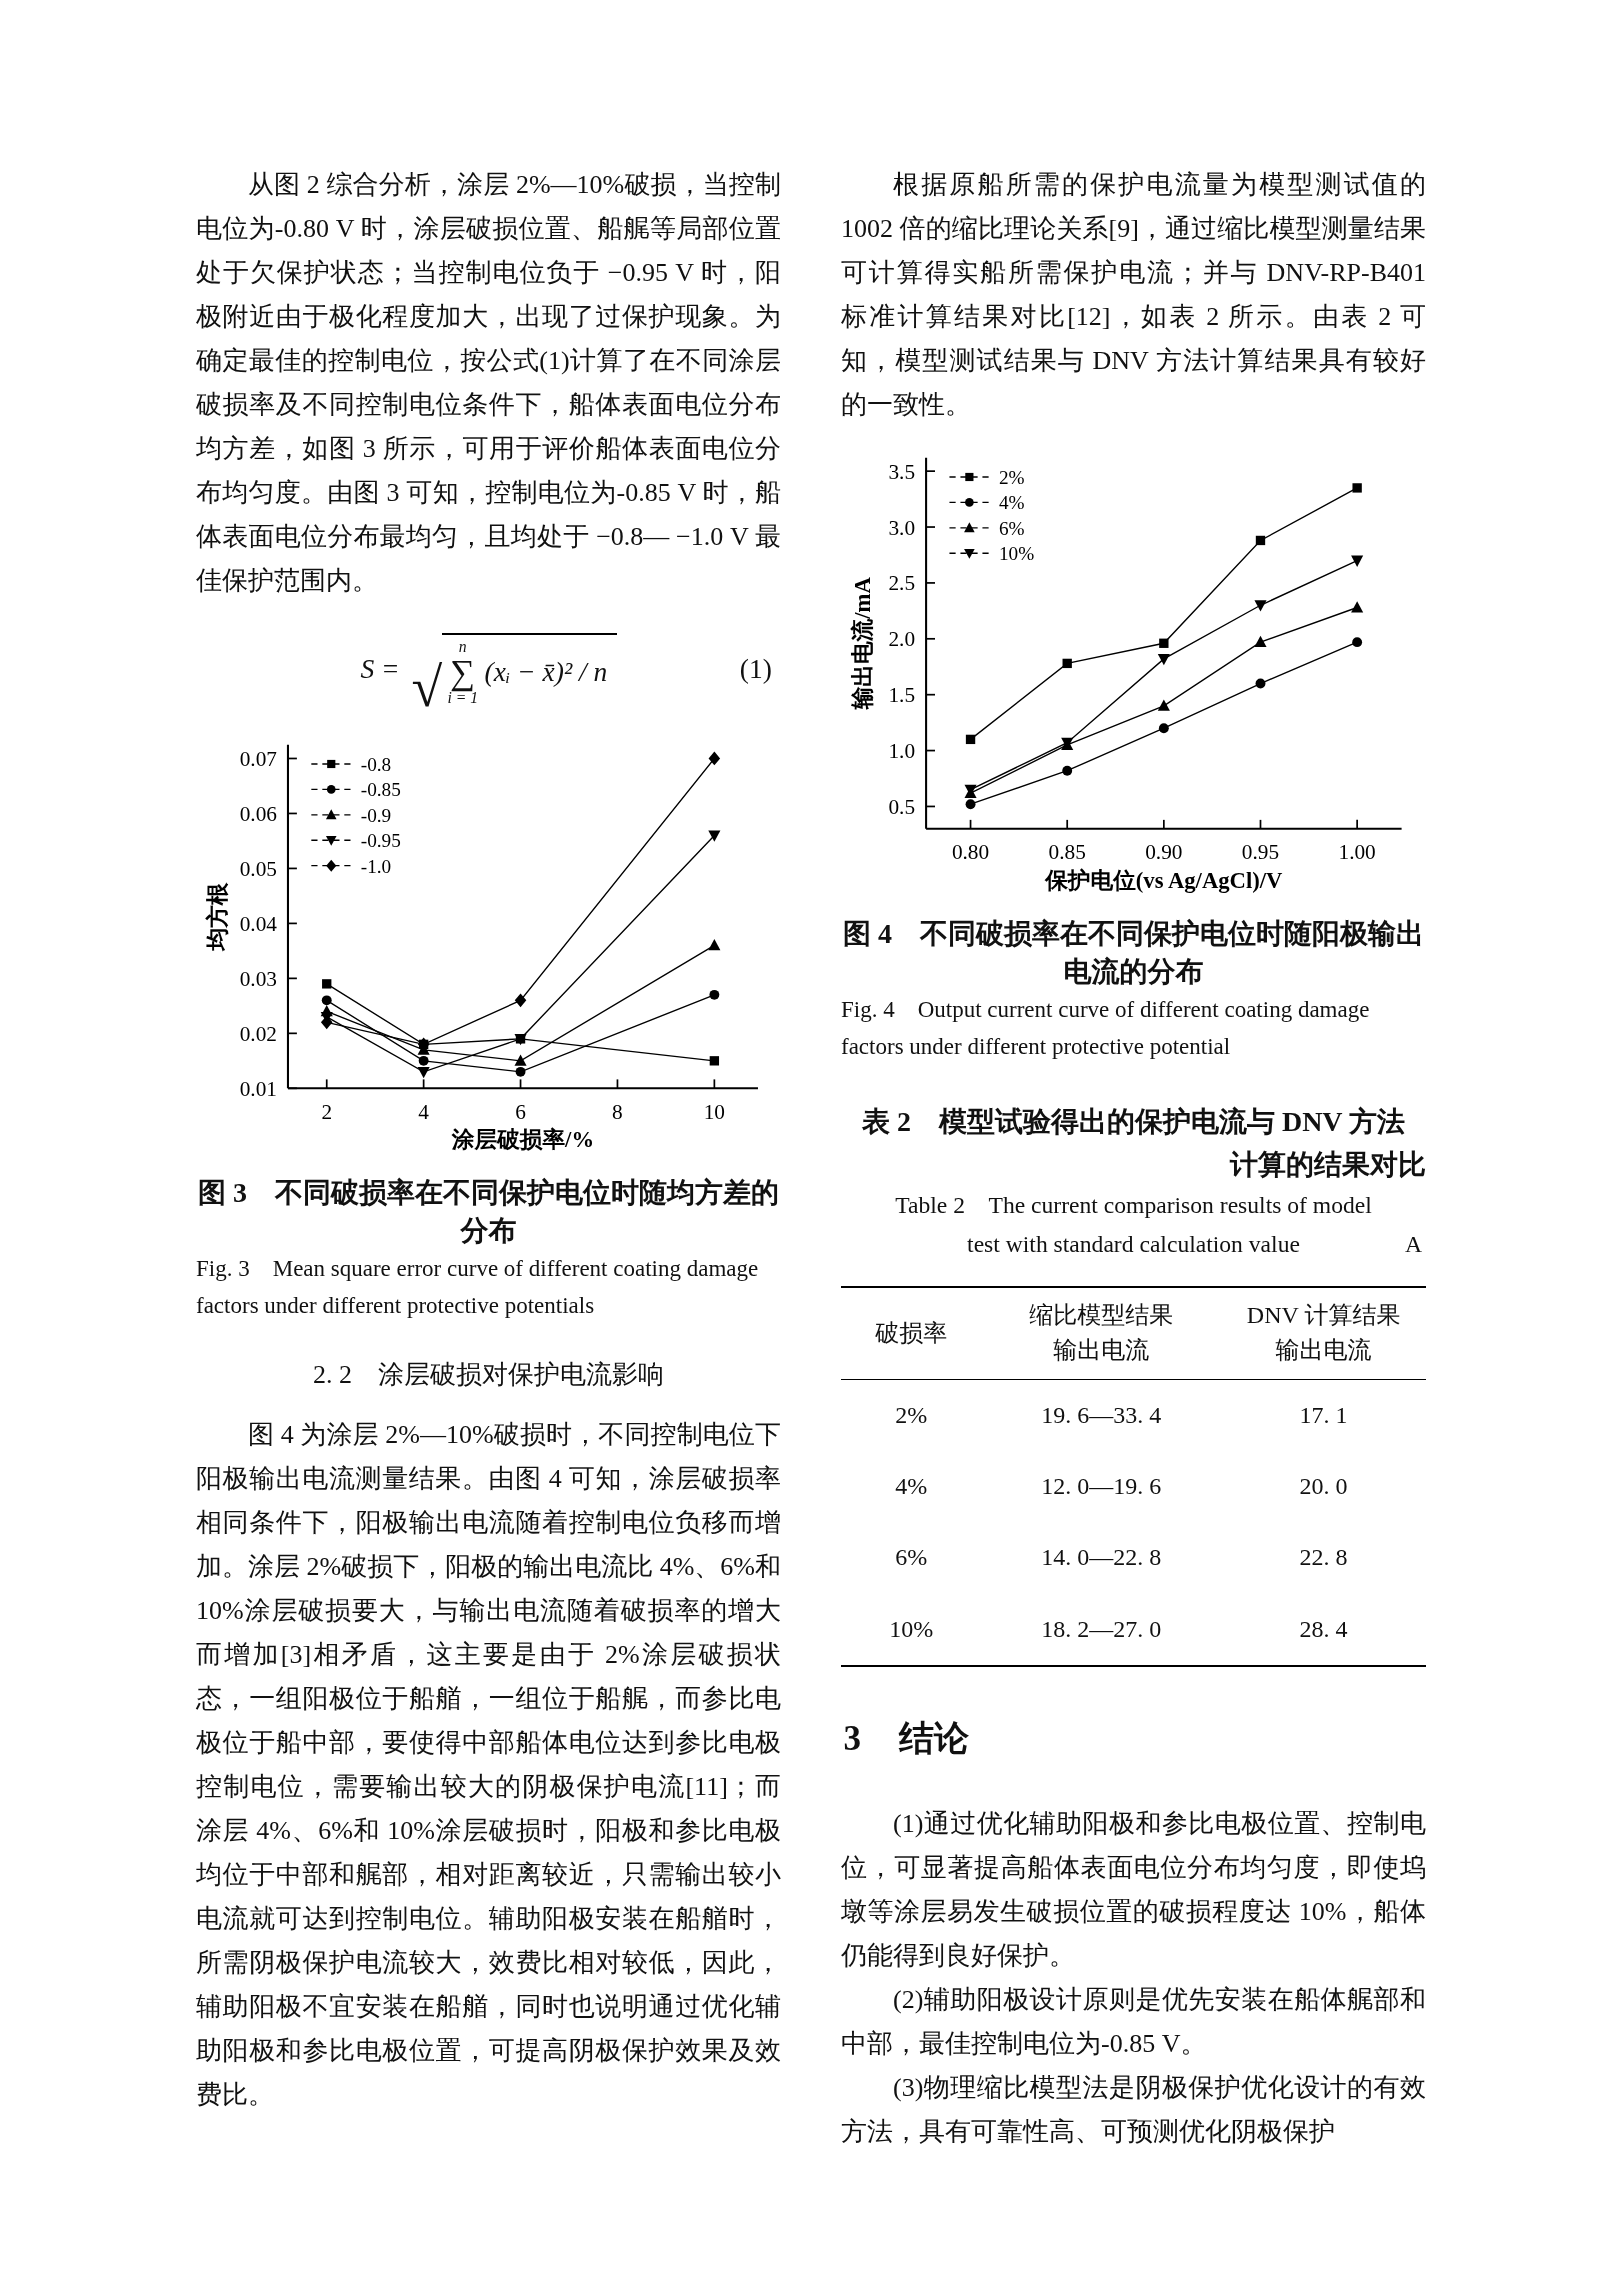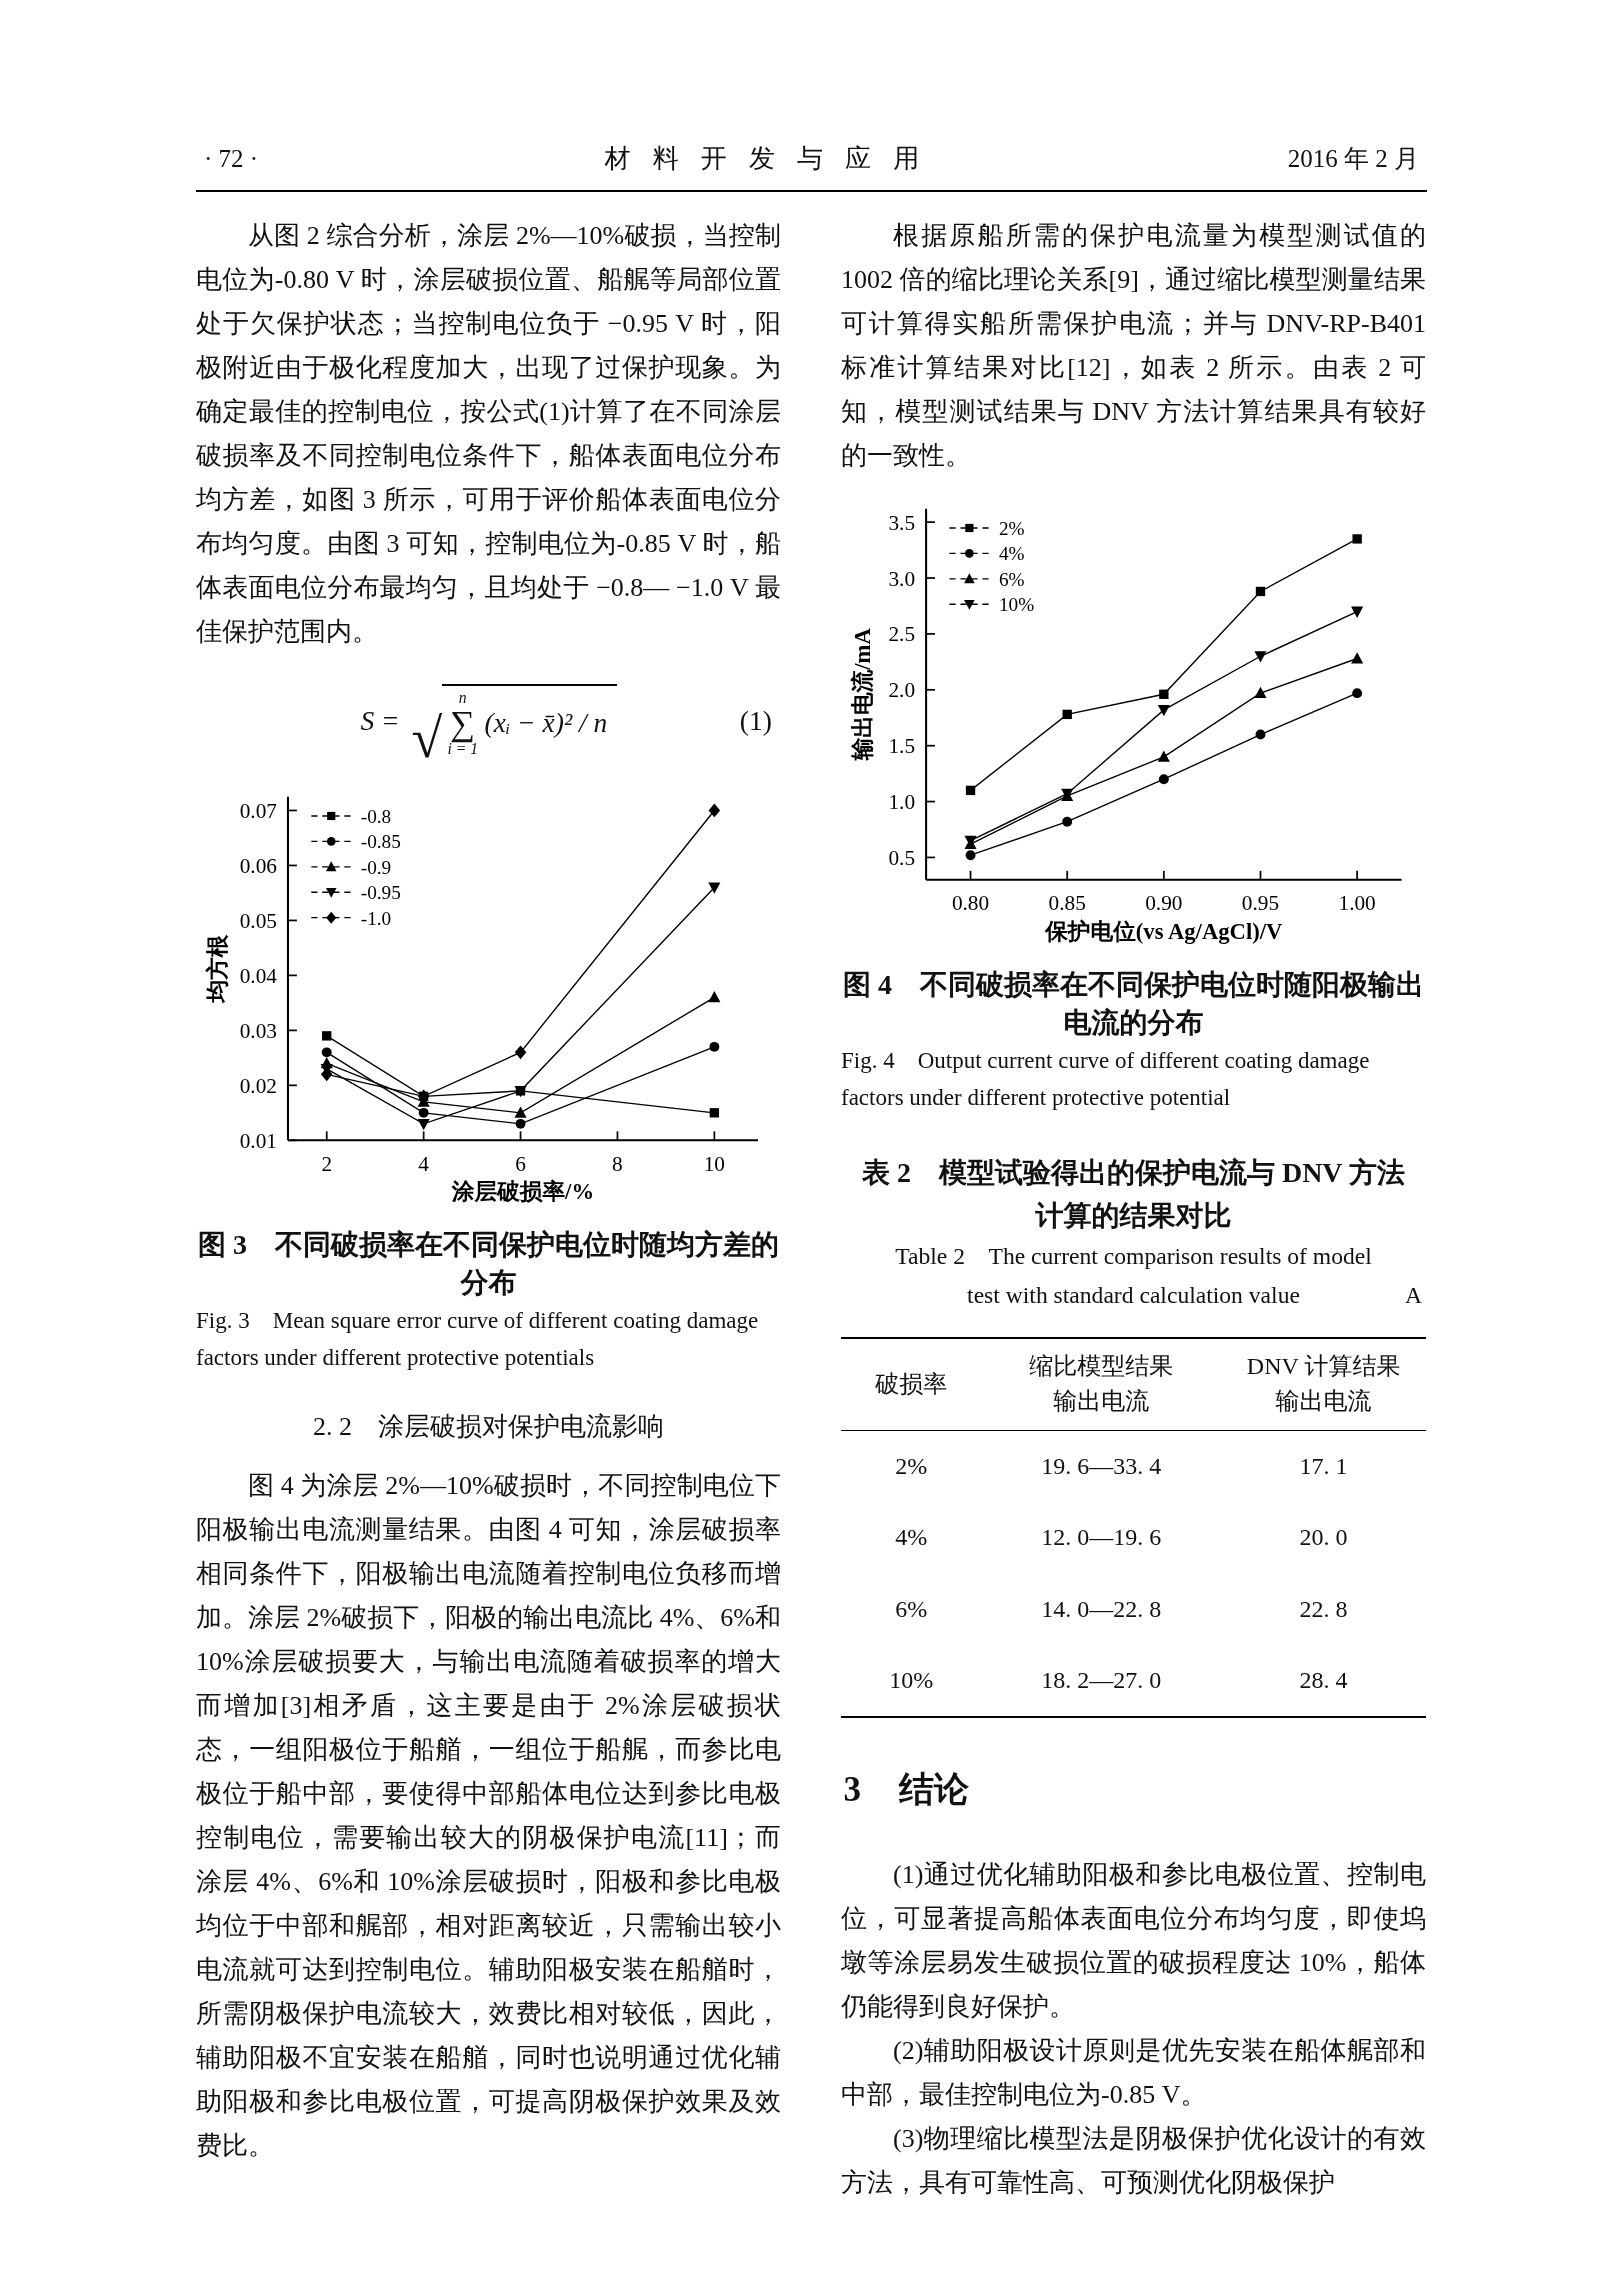--- a/index.html
+++ b/index.html
@@ -54,25 +54,20 @@
   .th-stack div { line-height:35px; }
   .c1 { width:24%; } .c2 { width:41%; } .c3 { width:35%; }
 
   .conclusion-para { text-indent:2em; }
 </style>
 </head>
 <body>
 
 <div class="page">
 
-  <header class="page-header">
-    <span>· 72 ·</span>
-    <span class="journal-title">材料开发与应用</span>
-    <span>2016 年 2 月</span>
-  </header>
 
   <div class="columns">
 
     <div class="col">
 
       <p class="para">从图 2 综合分析，涂层 2%—10%破损，当控制电位为-0.80 V 时，涂层破损位置、船艉等局部位置处于欠保护状态；当控制电位负于 −0.95 V 时，阳极附近由于极化程度加大，出现了过保护现象。为确定最佳的控制电位，按公式(1)计算了在不同涂层破损率及不同控制电位条件下，船体表面电位分布均方差，如图 3 所示，可用于评价船体表面电位分布均匀度。由图 3 可知，控制电位为-0.85 V 时，船体表面电位分布最均匀，且均处于 −0.8— −1.0 V 最佳保护范围内。</p>
 
       <div class="formula-row">
         <span class="f-lhs">S =</span>
         <span class="f-sqrt">
@@ -246,21 +241,21 @@
               <text x="224" y="169" font-size="28">10%</text>
             </svg>
           </div>
         <div class="fig-cap-cn">图 4　不同破损率在不同保护电位时随阳极输出电流的分布</div>
         <div class="fig-cap-en">Fig. 4　Output current curve of different coating damage</div>
         <div class="fig-cap-en">factors under different protective potential</div>
       </div>
 
       <div>
         <div class="tbl-title-cn">表 2　模型试验得出的保护电流与 DNV 方法</div>
-        <div class="tbl-title-cn" style="margin-top:0;">计算的结果对比</div>
+        <div class="tbl-title-cn" style="margin-top:0;text-align:right;">计算的结果对比</div>
         <div class="tbl-title-en">Table 2　The current comparison results of model</div>
         <div class="tbl-title-en">
           <span>test with standard calculation value</span>
           <span class="tbl-unit">A</span>
         </div>
 
         <table class="data-table">
           <thead>
             <tr>
               <th class="c1">破损率</th>

